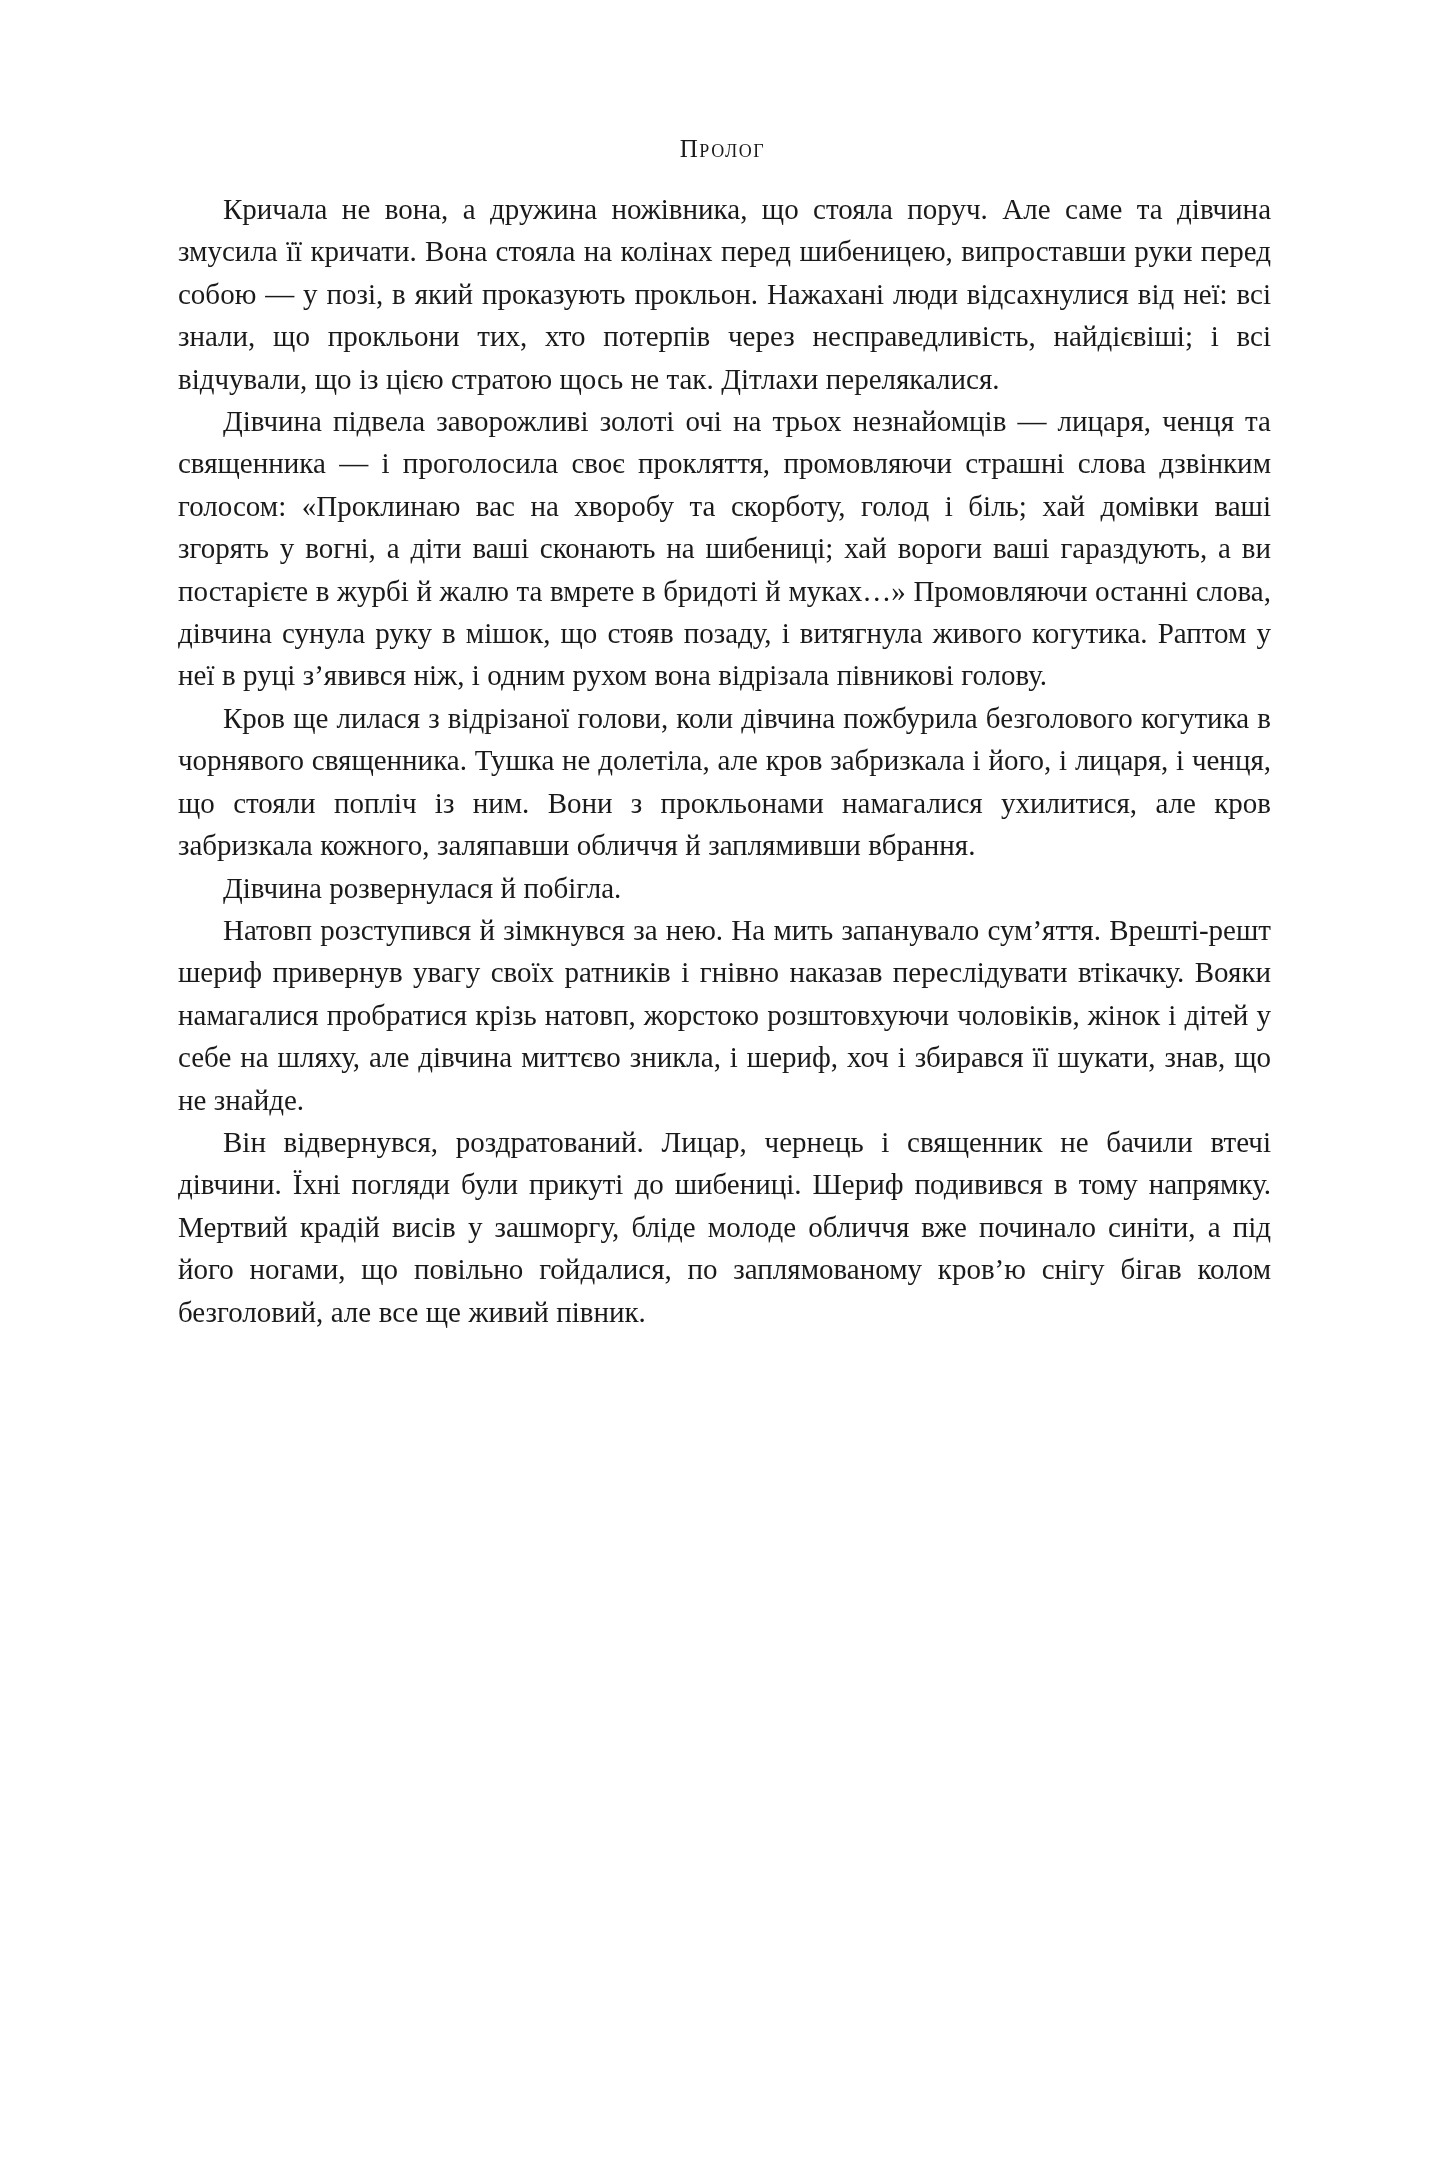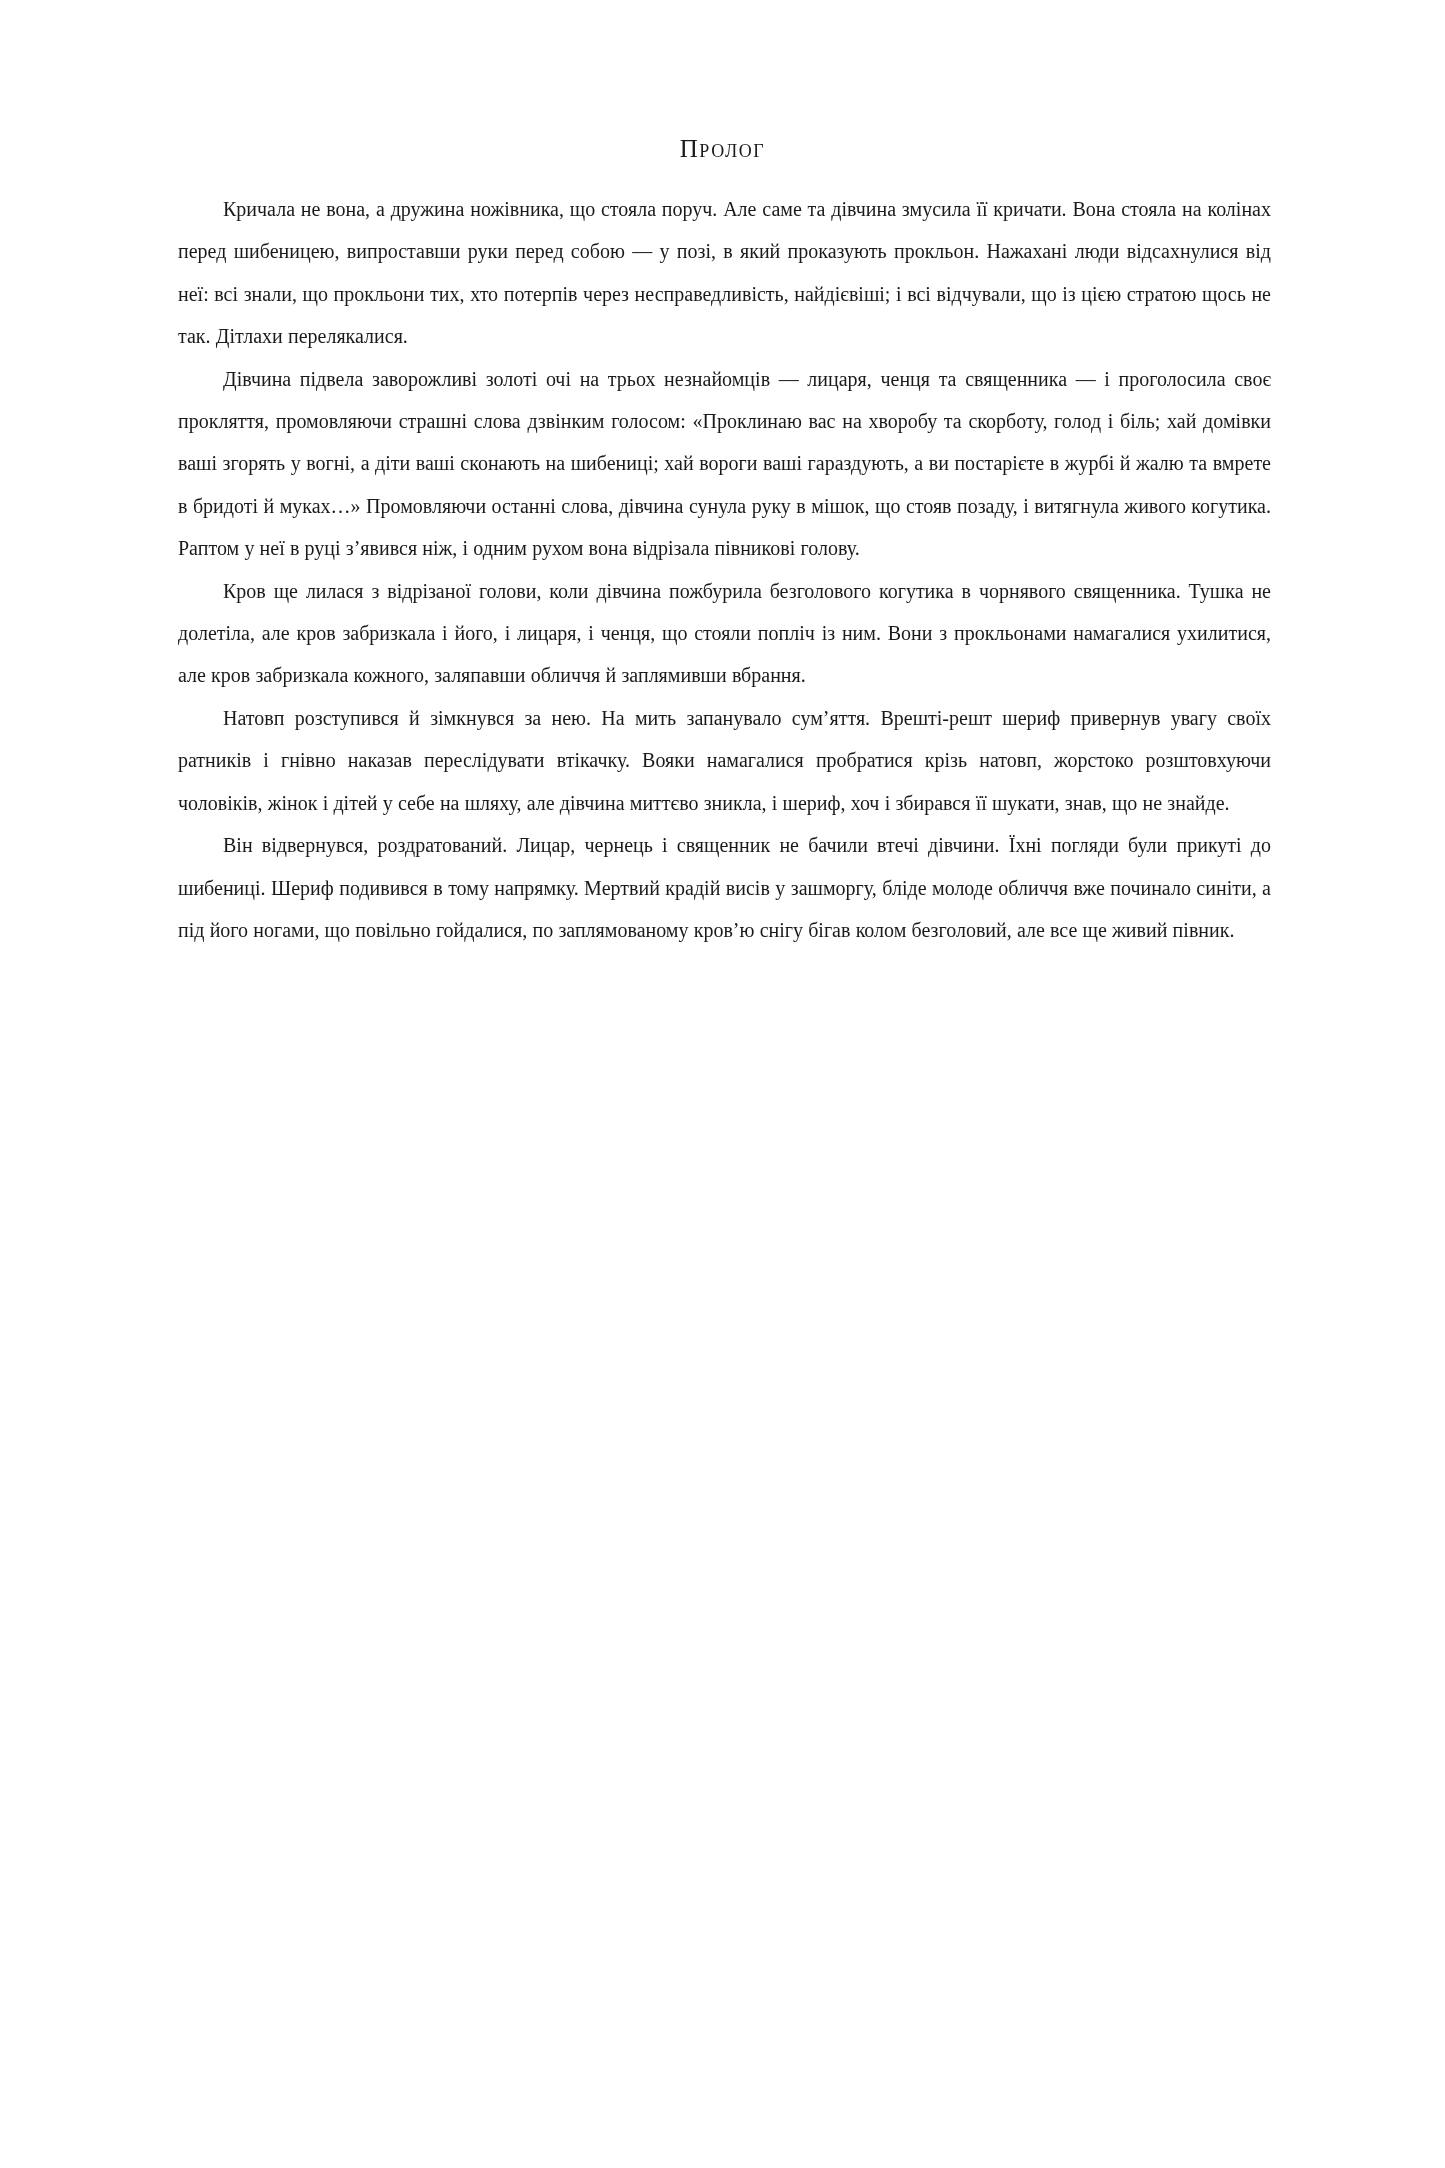--- a/index.html
+++ b/index.html
@@ -47,21 +47,21 @@
   
   .text-block {
     position: absolute;
     top: 188px;
     left: 178px;
     width: 1093px;
   }
 
   .para {
     margin: 0;
-    font-size: 20px;
+    font-size: 29px;
     line-height: 42.4px;
     text-align: justify;
     text-justify: inter-word;
     text-indent: 45px;
     hyphens: manual;
     word-spacing: 0.2px;
   }
 
   
   .para:last-child {
@@ -72,17 +72,18 @@
 <body>
 
 <div class="page">
 
   <div class="running-head">Пролог</div>
 
   <div class="text-block">
     <p class="para">Кричала не вона, а дружина ножівника, що стояла поруч. Але саме та дівчина змусила її кричати. Вона стояла на колінах перед шибеницею, випроставши руки перед собою — у позі, в який проказують прокльон. Нажахані люди відсахнулися від неї: всі знали, що прокльони тих, хто потерпів через несправедливість, найдієвіші; і всі відчували, що із цією стратою щось не так. Дітлахи перелякалися.</p>
     <p class="para">Дівчина підвела заворожливі золоті очі на трьох незнайомців — лицаря, ченця та священника — і проголосила своє прокляття, промовляючи страшні слова дзвінким голосом: «Проклинаю вас на хворобу та скорботу, голод і біль; хай домівки ваші згорять у вогні, а діти ваші сконають на шибениці; хай вороги ваші гараздують, а ви постарієте в журбі й жалю та вмрете в бридоті й муках…» Промовляючи останні слова, дівчина сунула руку в мішок, що стояв позаду, і витягнула живого когутика. Раптом у неї в руці з’явився ніж, і одним рухом вона відрізала півникові голову.</p>
     <p class="para">Кров ще лилася з відрізаної голови, коли дівчина пожбурила безголового когутика в чорнявого священника. Тушка не долетіла, але кров забризкала і його, і лицаря, і ченця, що стояли попліч із ним. Вони з прокльонами намагалися ухилитися, але кров забризкала кожного, заляпавши обличчя й заплямивши вбрання.</p>
+    <p class="para">Дівчина розвернулася й побігла.</p>
     <p class="para">Натовп розступився й зімкнувся за нею. На мить запанувало сум’яття. Врешті-решт шериф привернув увагу своїх ратників і гнівно наказав переслідувати втікачку. Вояки намагалися пробратися крізь натовп, жорстоко розштовхуючи чоловіків, жінок і дітей у себе на шляху, але дівчина миттєво зникла, і шериф, хоч і збирався її шукати, знав, що не знайде.</p>
     <p class="para">Він відвернувся, роздратований. Лицар, чернець і священник не бачили втечі дівчини. Їхні погляди були прикуті до шибениці. Шериф подивився в тому напрямку. Мертвий крадій висів у зашморгу, бліде молоде обличчя вже починало синіти, а під його ногами, що повільно гойдалися, по заплямованому кров’ю снігу бігав колом безголовий, але все ще живий півник.</p>
   </div>
 
 </div>
 
 </body></html>

